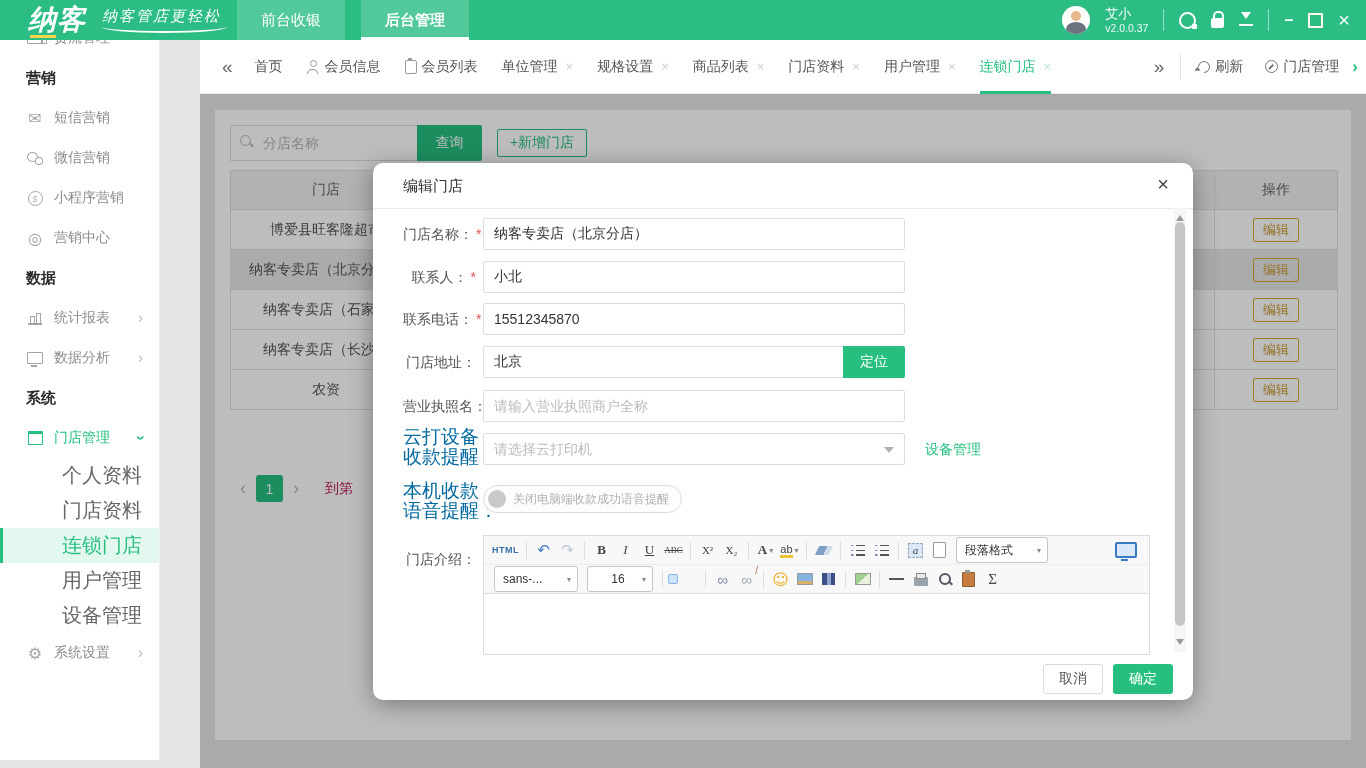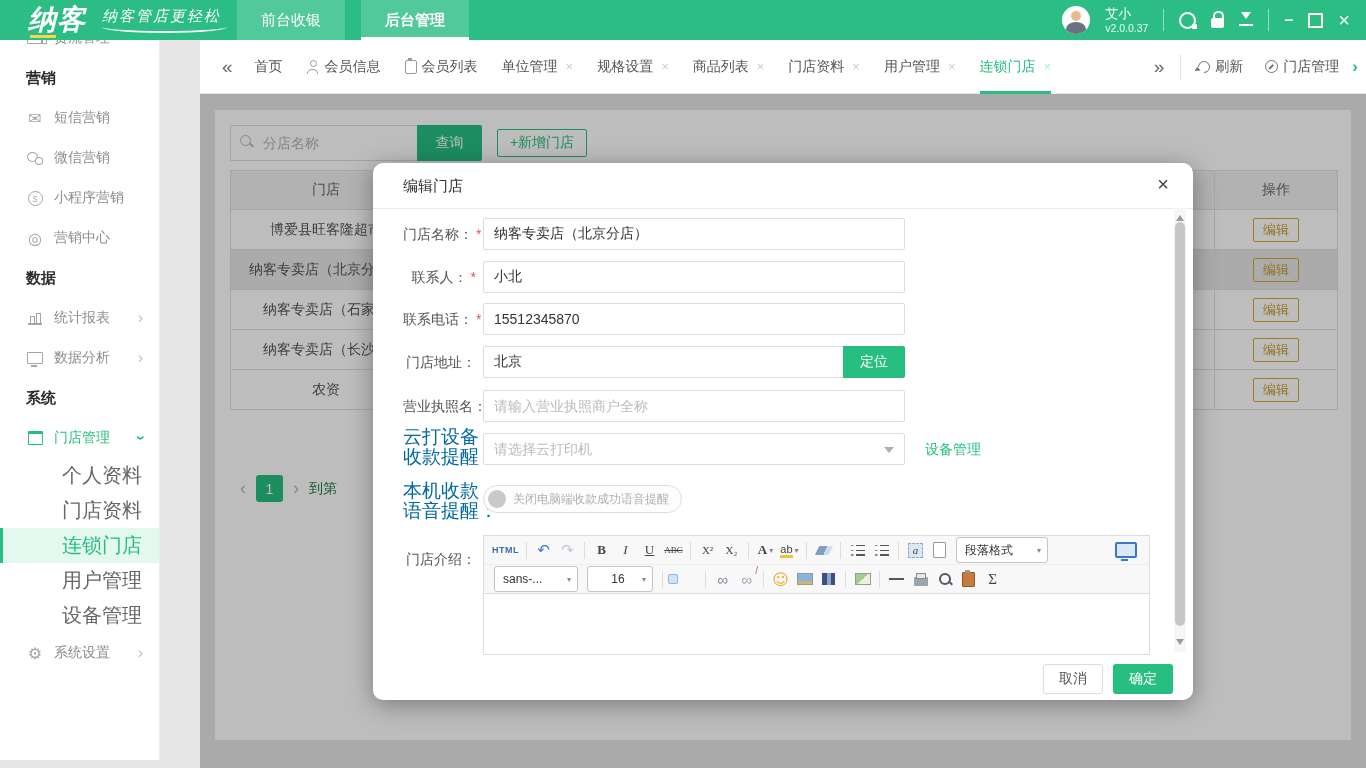--- a/index.html
+++ b/index.html
@@ -96,21 +96,21 @@
   .tr.sel{background:#e7e7e7}
   .td{display:flex;align-items:center;justify-content:center;font-size:14px;color:#555;white-space:nowrap}
   .c1{width:190px;flex:0 0 auto}
   .cmid{flex:1}
   .c2{width:122px;flex:0 0 auto;border-left:1px solid #e0e0e0}
   .th .td{color:#666}
   .btn-edit{width:46px;height:24px;border:1px solid #d9a62e;color:#c9992a;background:transparent;border-radius:2px;font-size:13px;line-height:20px}
   .pager{position:absolute;left:15px;top:365px;display:flex;align-items:center}
   .pg-arrow{color:#b5b5b5;font-size:18px;margin:0 10px}
   .pg-num{width:27px;height:27px;background:#26bf7f;color:#fff;border-radius:3px;font-size:14px;display:flex;align-items:center;justify-content:center}
-  .pg-jump{color:#15803d;font-size:14px;}
+  .pg-jump{color:#be185d;font-size:14px;margin-left:16px}
 
   
   .overlay{position:absolute;left:200px;top:94px;width:1166px;height:674px;background:rgba(0,0,0,.26);z-index:5}
 
   
   .modal{position:absolute;left:373px;top:163px;width:820px;height:537px;background:#fff;border-radius:10px;box-shadow:0 5px 25px rgba(0,0,0,.35);z-index:10}
   .m-head{position:absolute;left:0;top:0;right:0;height:45px;border-bottom:1px solid #ebebeb}
   .m-title{position:absolute;left:30px;top:0;height:45px;line-height:45px;font-size:15px;color:#333}
   .m-close{position:absolute;right:24px;top:11px;font-size:20px;color:#444;line-height:20px;cursor:default}
   .field{position:absolute;left:30px;height:32px}

